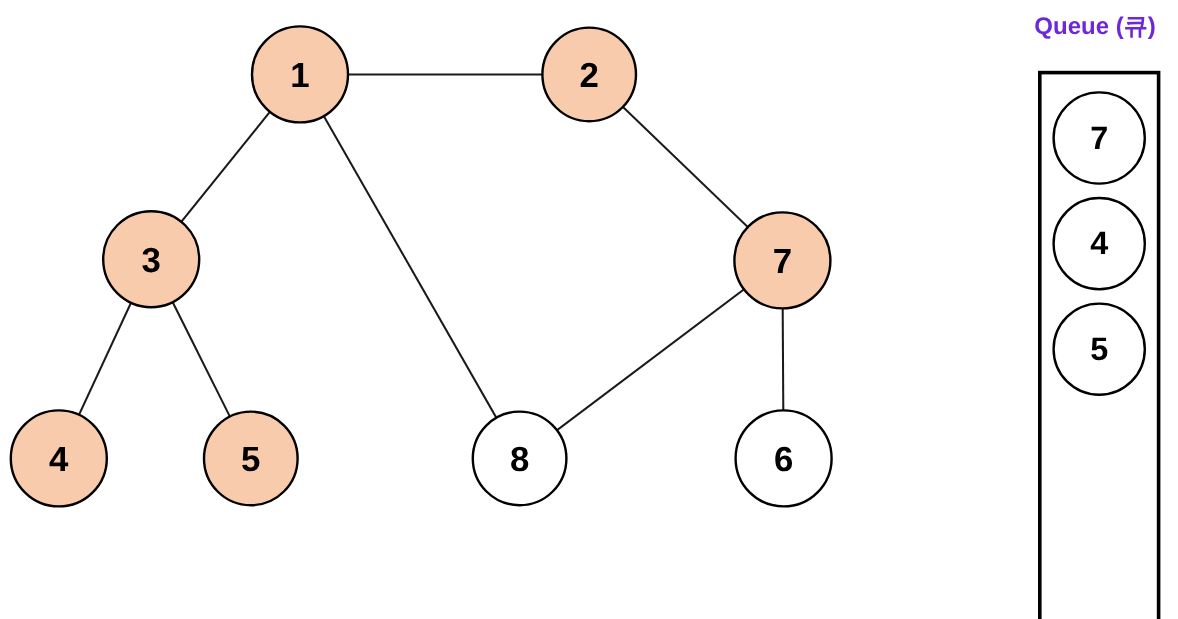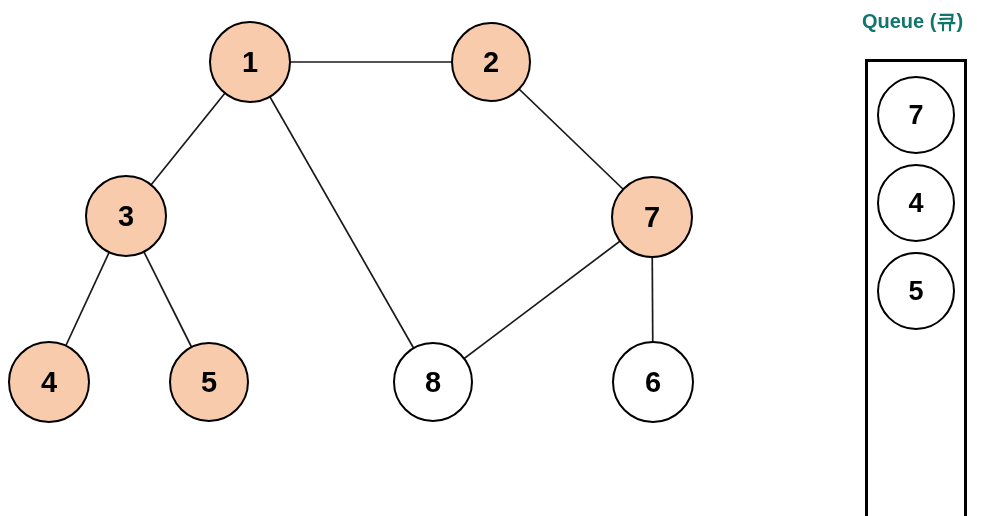--- a/index.html
+++ b/index.html
@@ -36,21 +36,21 @@
     height: 516px;
   }
   #queue-title {
     position: absolute;
     left: 0;
     top: 8px;
     width: 139px;
     text-align: center;
     font-weight: bold;
     font-size: 20px;
-    color: #0f766e;
+    color: #6d28d9;
     white-space: nowrap;
   }
   #queue-box {
     position: absolute;
     left: 22px;
     top: 59px;
     width: 96px;
     height: 445px;
     border: 3px solid #000000;
     background: #ffffff;

